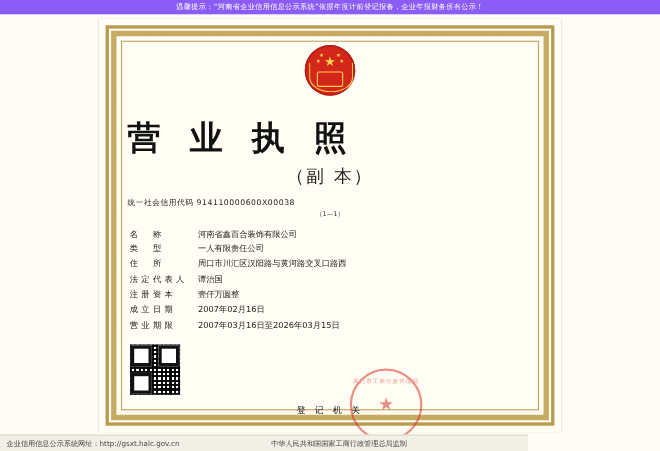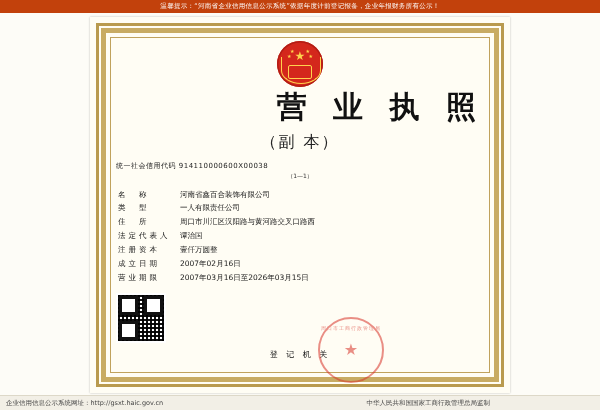--- a/index.html
+++ b/index.html
@@ -10,32 +10,32 @@
     overflow:hidden;
   }
   .page{
     position:relative;
     width:600px;height:410px;
     background:#fdfcf7;
   }
   
   .top-banner{
     position:absolute;left:0;top:0;width:600px;height:13px;
-    background:#c2410c;
+    background:#8b5cf6;
     color:#fff;
     font-size:6.5px;
     line-height:13px;
     text-align:center;
     letter-spacing:.3px;
     white-space:nowrap;
     overflow:hidden;
   }
   
   .bottom-bar{
-    position:absolute;left:0;bottom:0;width:600px;height:14px;
+    position:absolute;left:0;bottom:0;width:480px;height:14px;
     background:#f2efe6;
     border-top:1px solid #ddd8c8;
     font-size:6.5px;color:#444;
     line-height:14px;
   }
   .bottom-bar .left{position:absolute;left:6px;top:0;}
   .bottom-bar .right{position:absolute;right:110px;top:0;}
   
   .sheet{
     position:absolute;left:90px;top:17px;width:420px;height:376px;
@@ -86,21 +86,21 @@
   .emblem .gear{
     position:absolute;left:50%;top:24px;transform:translateX(-50%);
     width:22px;height:12px;border:1.5px solid #ffd24d;border-radius:2px;
   }
   .emblem .ears{
     position:absolute;left:4px;top:16px;width:38px;height:26px;
     border:1.5px solid #ffd24d;border-top:none;border-radius:0 0 50% 50%;
   }
   
   .title{
-    margin-top:0;text-align:right;
+    margin-top:18px;text-align:left;
     font-family:"DejaVu Sans","Liberation Sans",sans-serif;
     font-size:30px;font-weight:bold;letter-spacing:8px;
     color:#111;
   }
   .subtitle{
     margin-top:4px;text-align:center;font-size:16px;letter-spacing:2px;color:#222;
   }
   .code-line{
     margin-top:8px;text-align:left;font-size:7px;color:#222;letter-spacing:.5px;
   }

